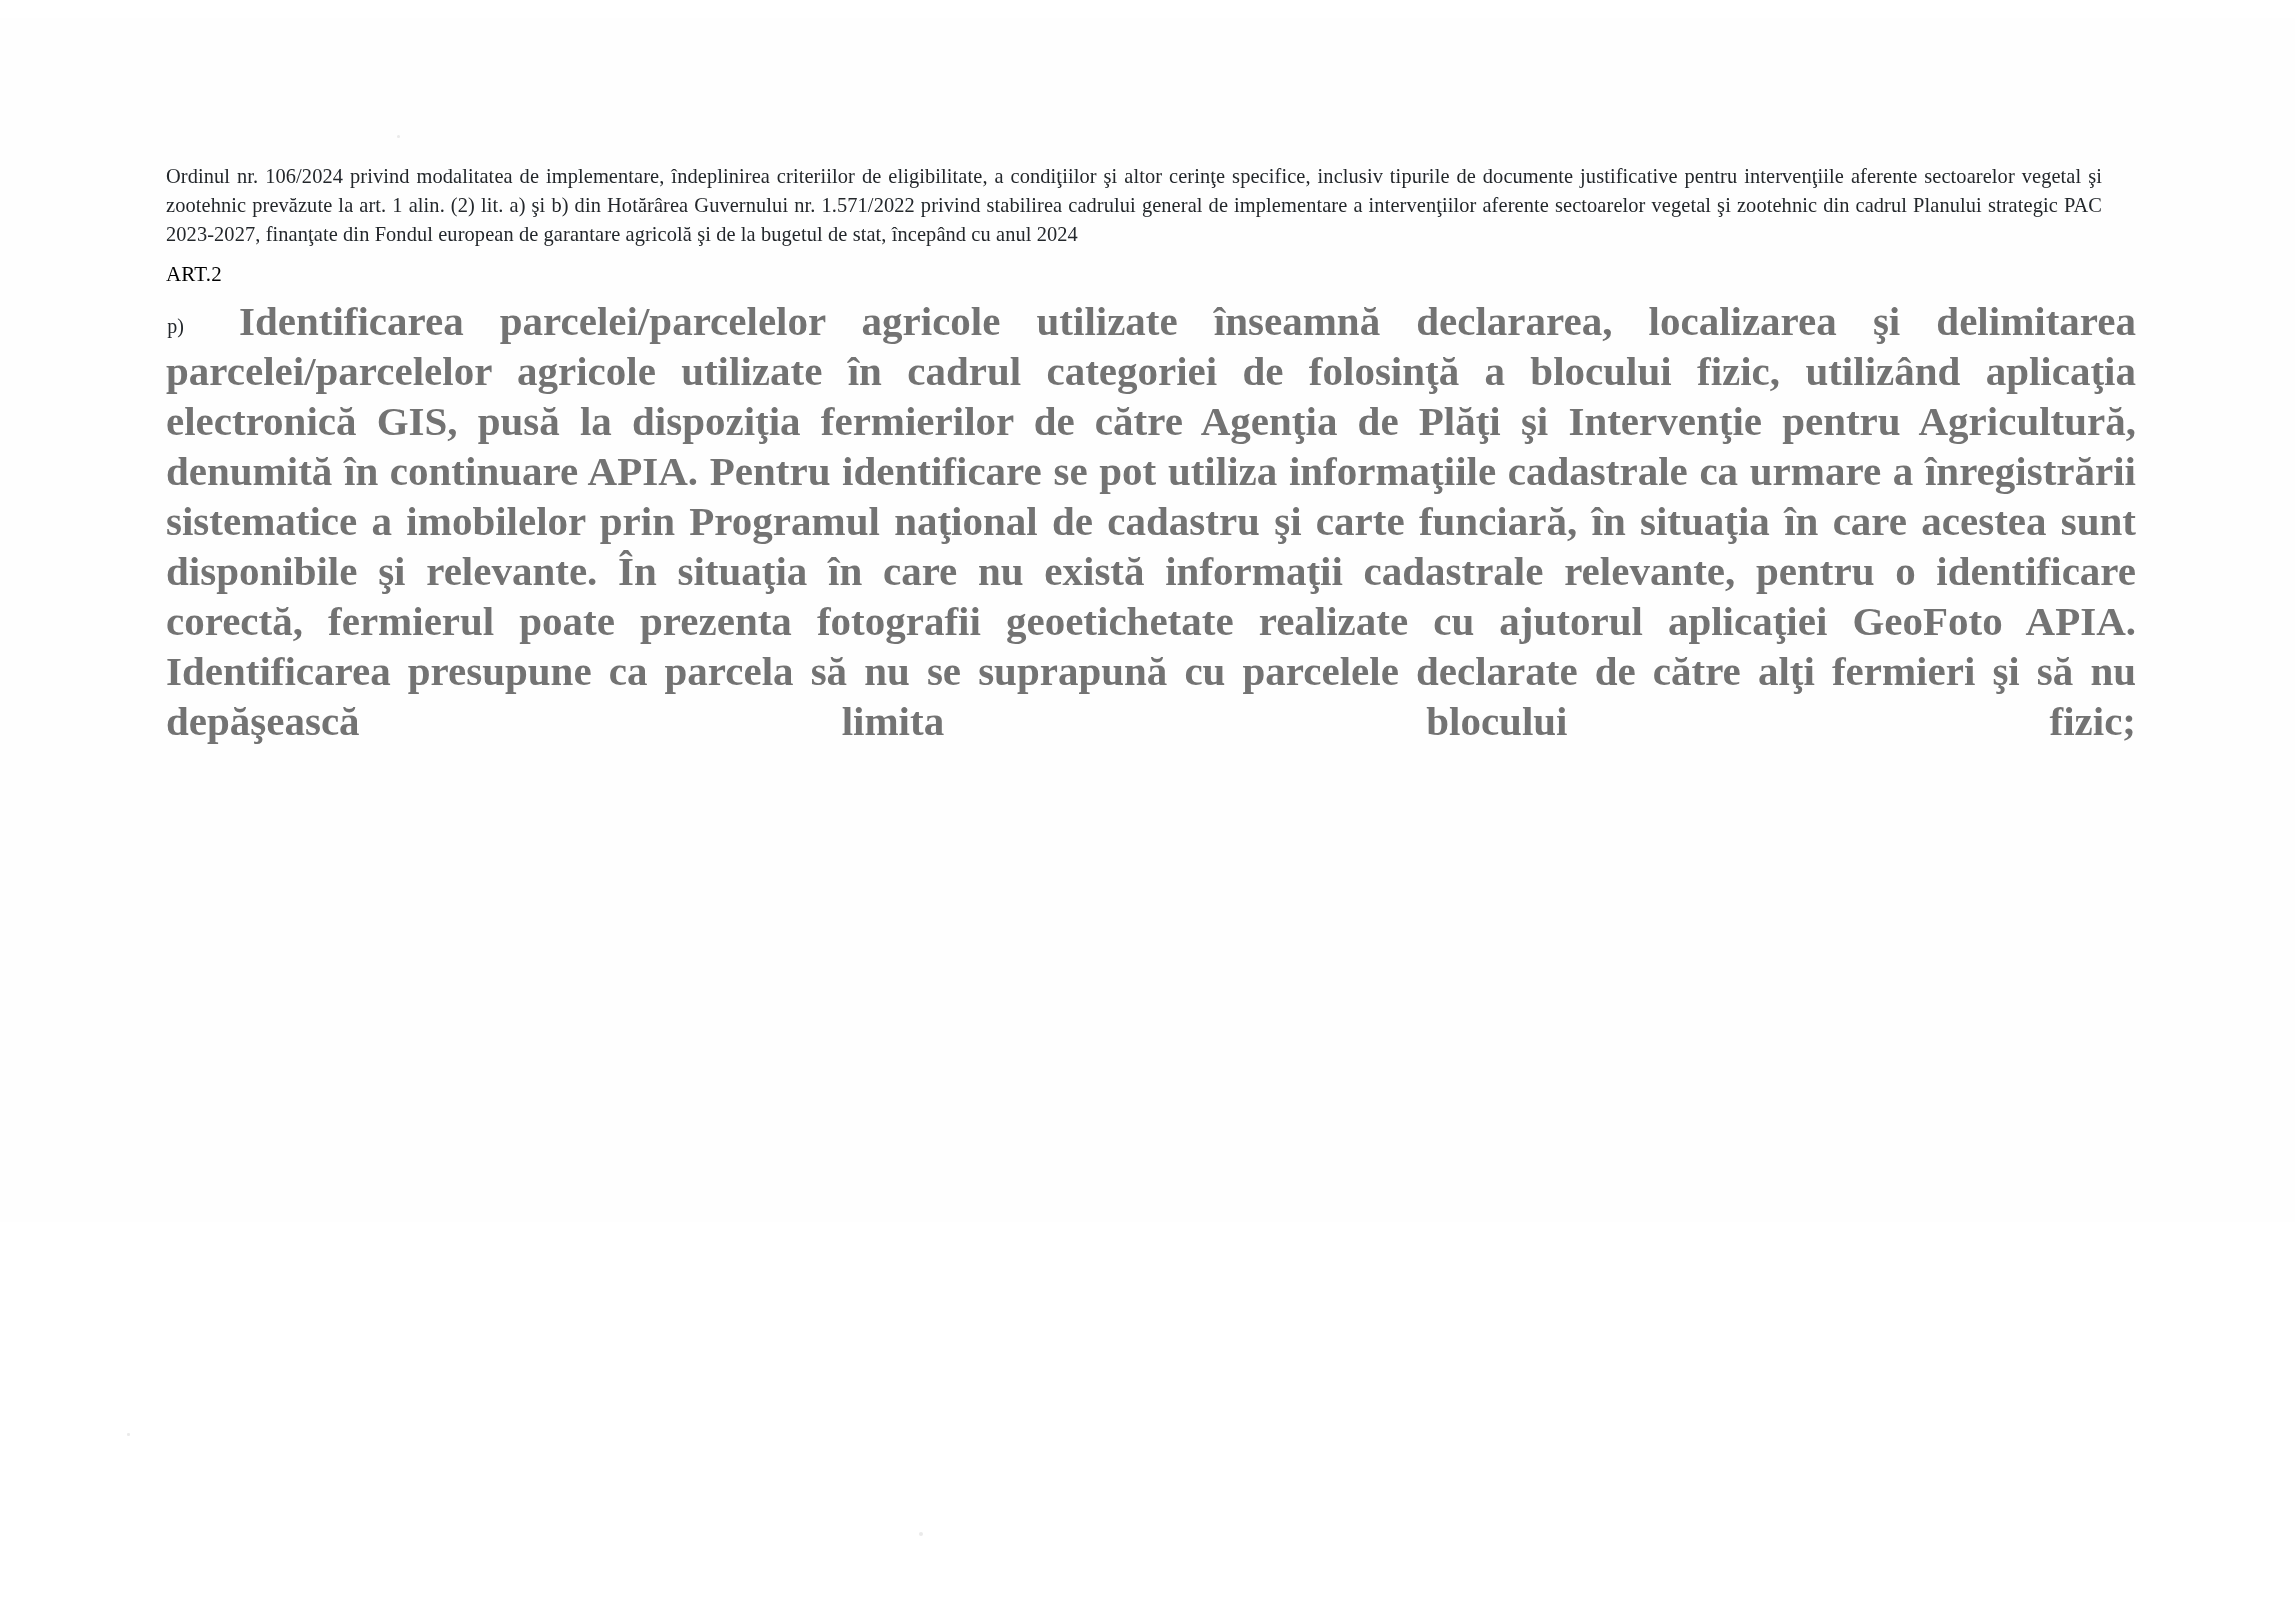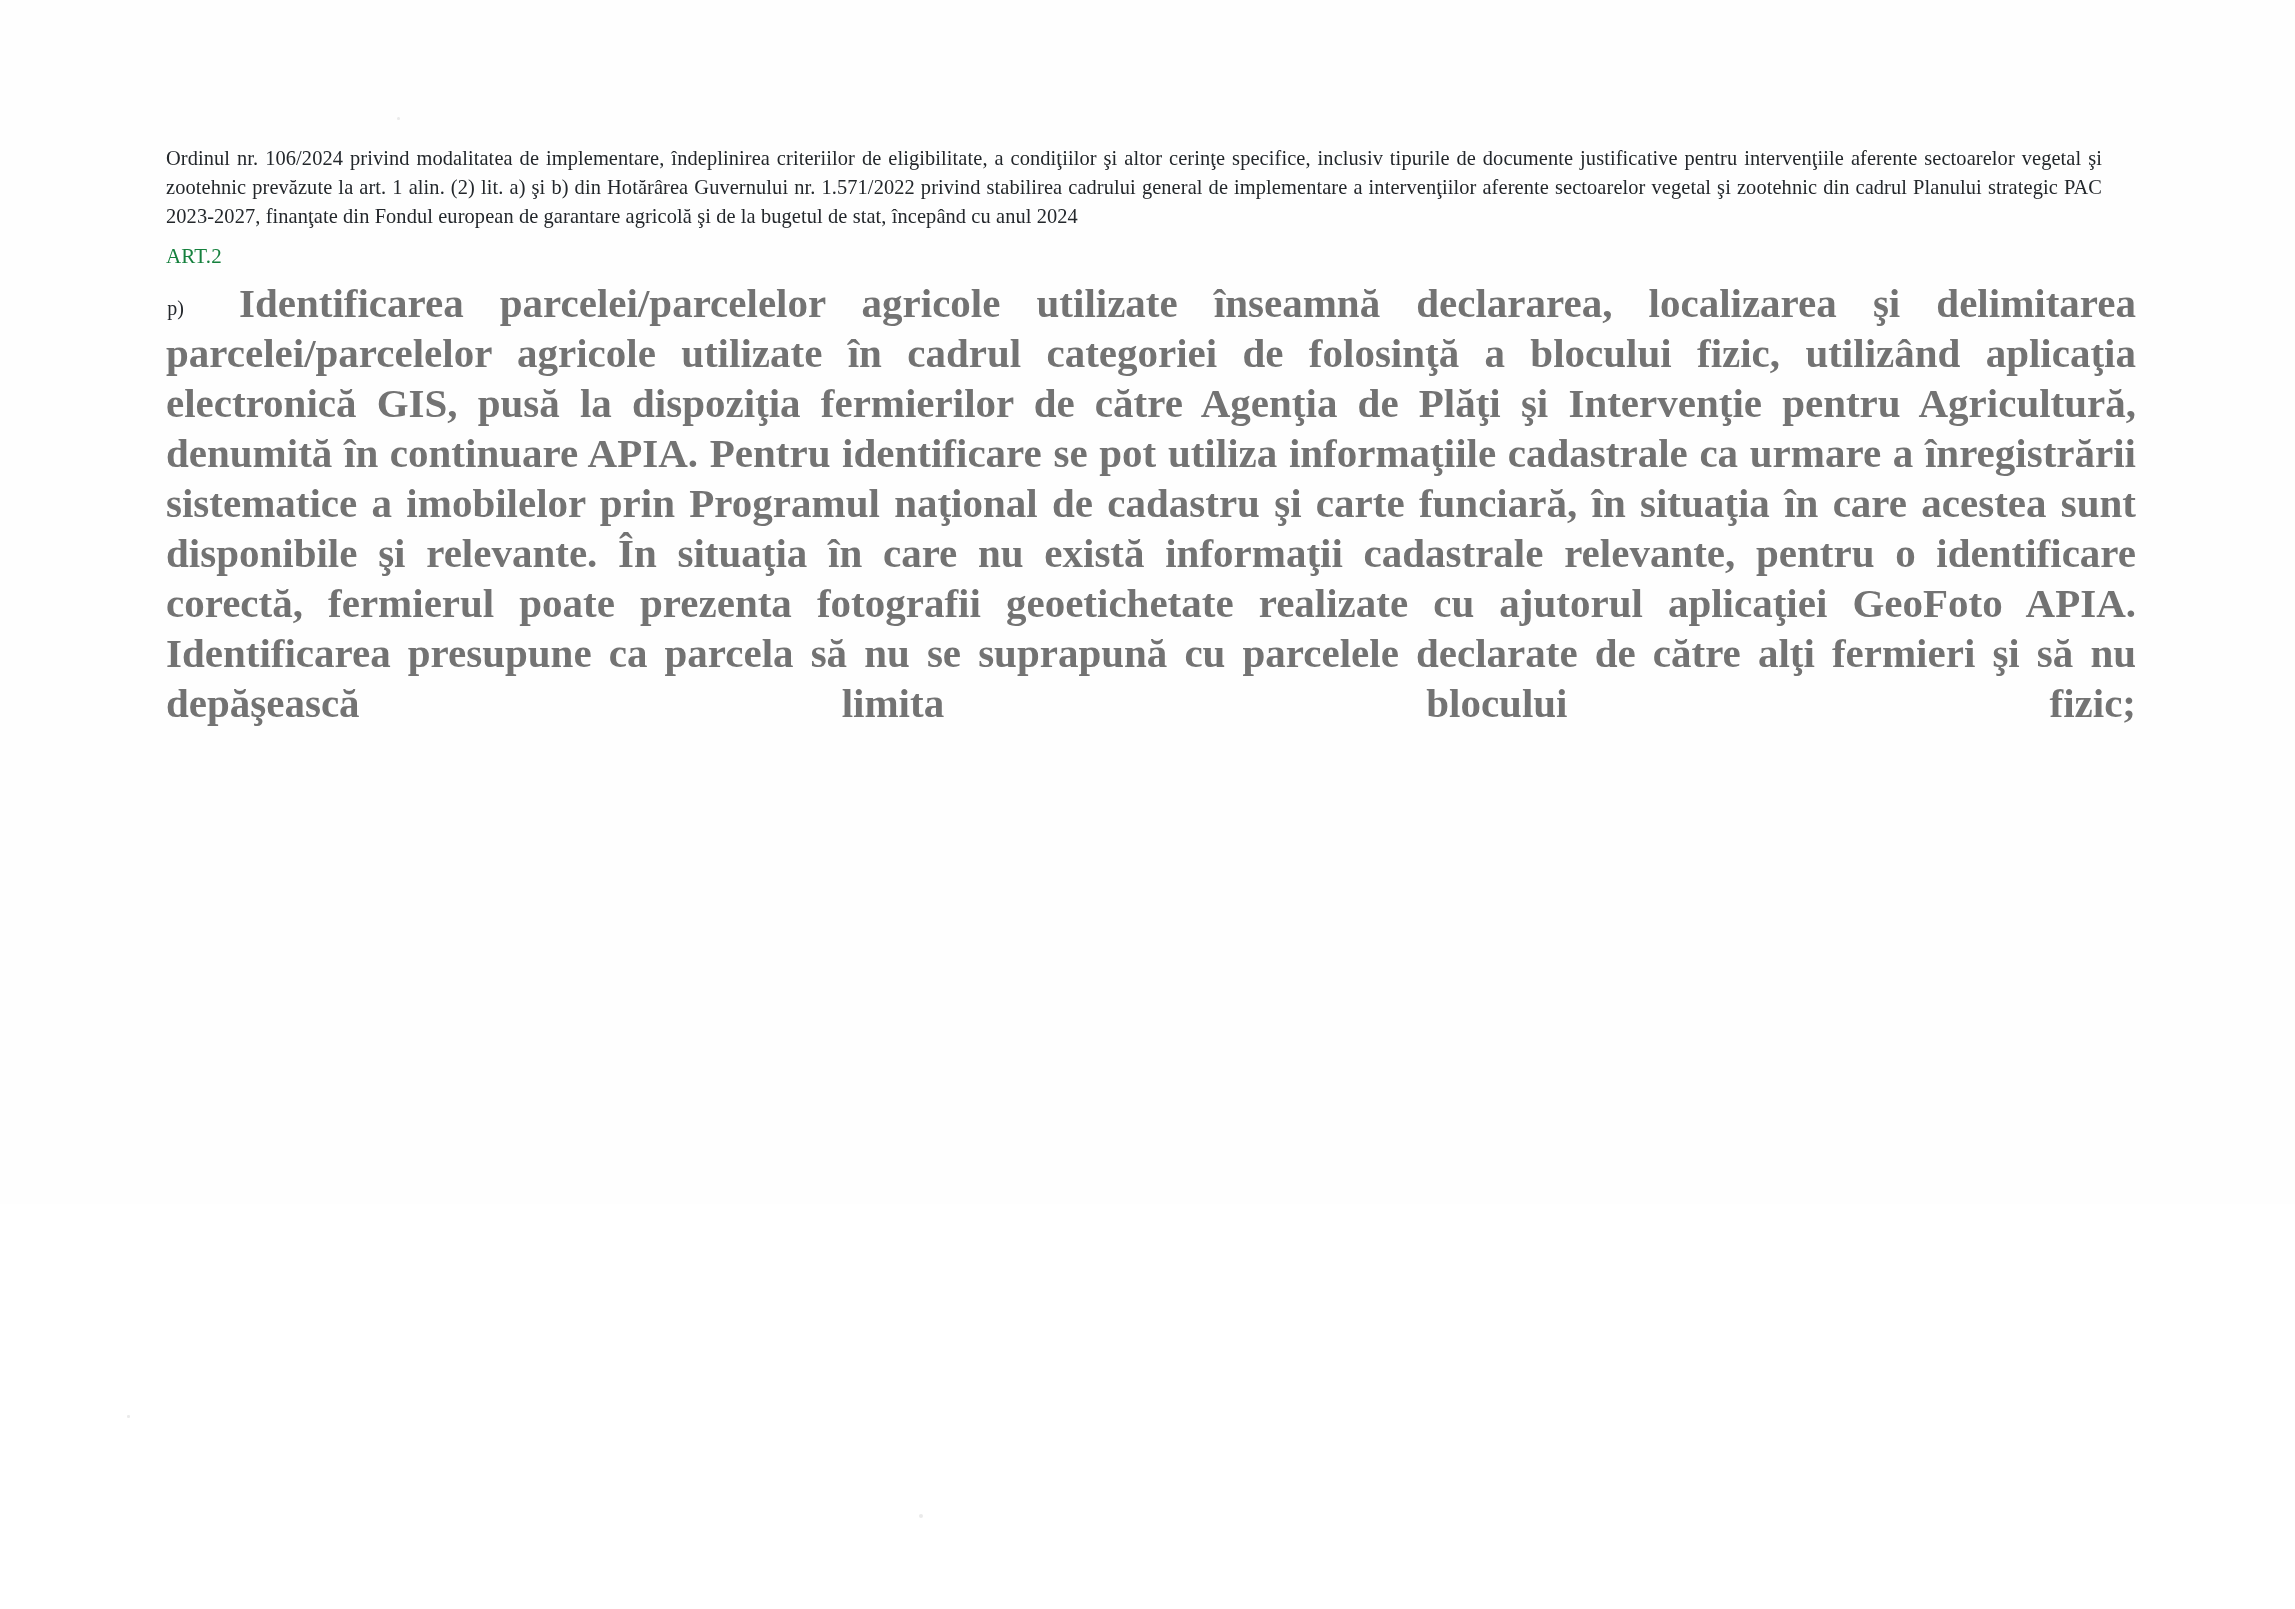--- a/index.html
+++ b/index.html
@@ -14,41 +14,42 @@
     color: #1a1a1a;
     overflow: hidden;
   }
   .page {
     position: relative;
     width: 2295px;
     height: 1204px;
     background: #fefefe;
     box-sizing: border-box;
     padding: 0;
+    margin-top: 18px;
   }
   .content {
     position: absolute;
     left: 166px;
     top: 144px;
     width: 1970px;
   }
   .header-note {
     font-family: "Liberation Serif", serif;
     font-size: 20.4px;
     line-height: 1.43;
     color: #23272b;
     text-align: justify;
     letter-spacing: 0.1px;
     margin: 0 0 9.3px 0;
     width: 1936px;
   }
   .art-label {
     font-family: "Liberation Serif", serif;
     font-size: 21px;
-    color: #15803d;
+    color: #000000;
     margin: 12px 0 6.7px 0;
     letter-spacing: 0.2px;
   }
   .body-block {
     position: relative;
     margin-top: 9.3px;
   }
   .letter-marker {
     position: absolute;
     left: 1.3px;

